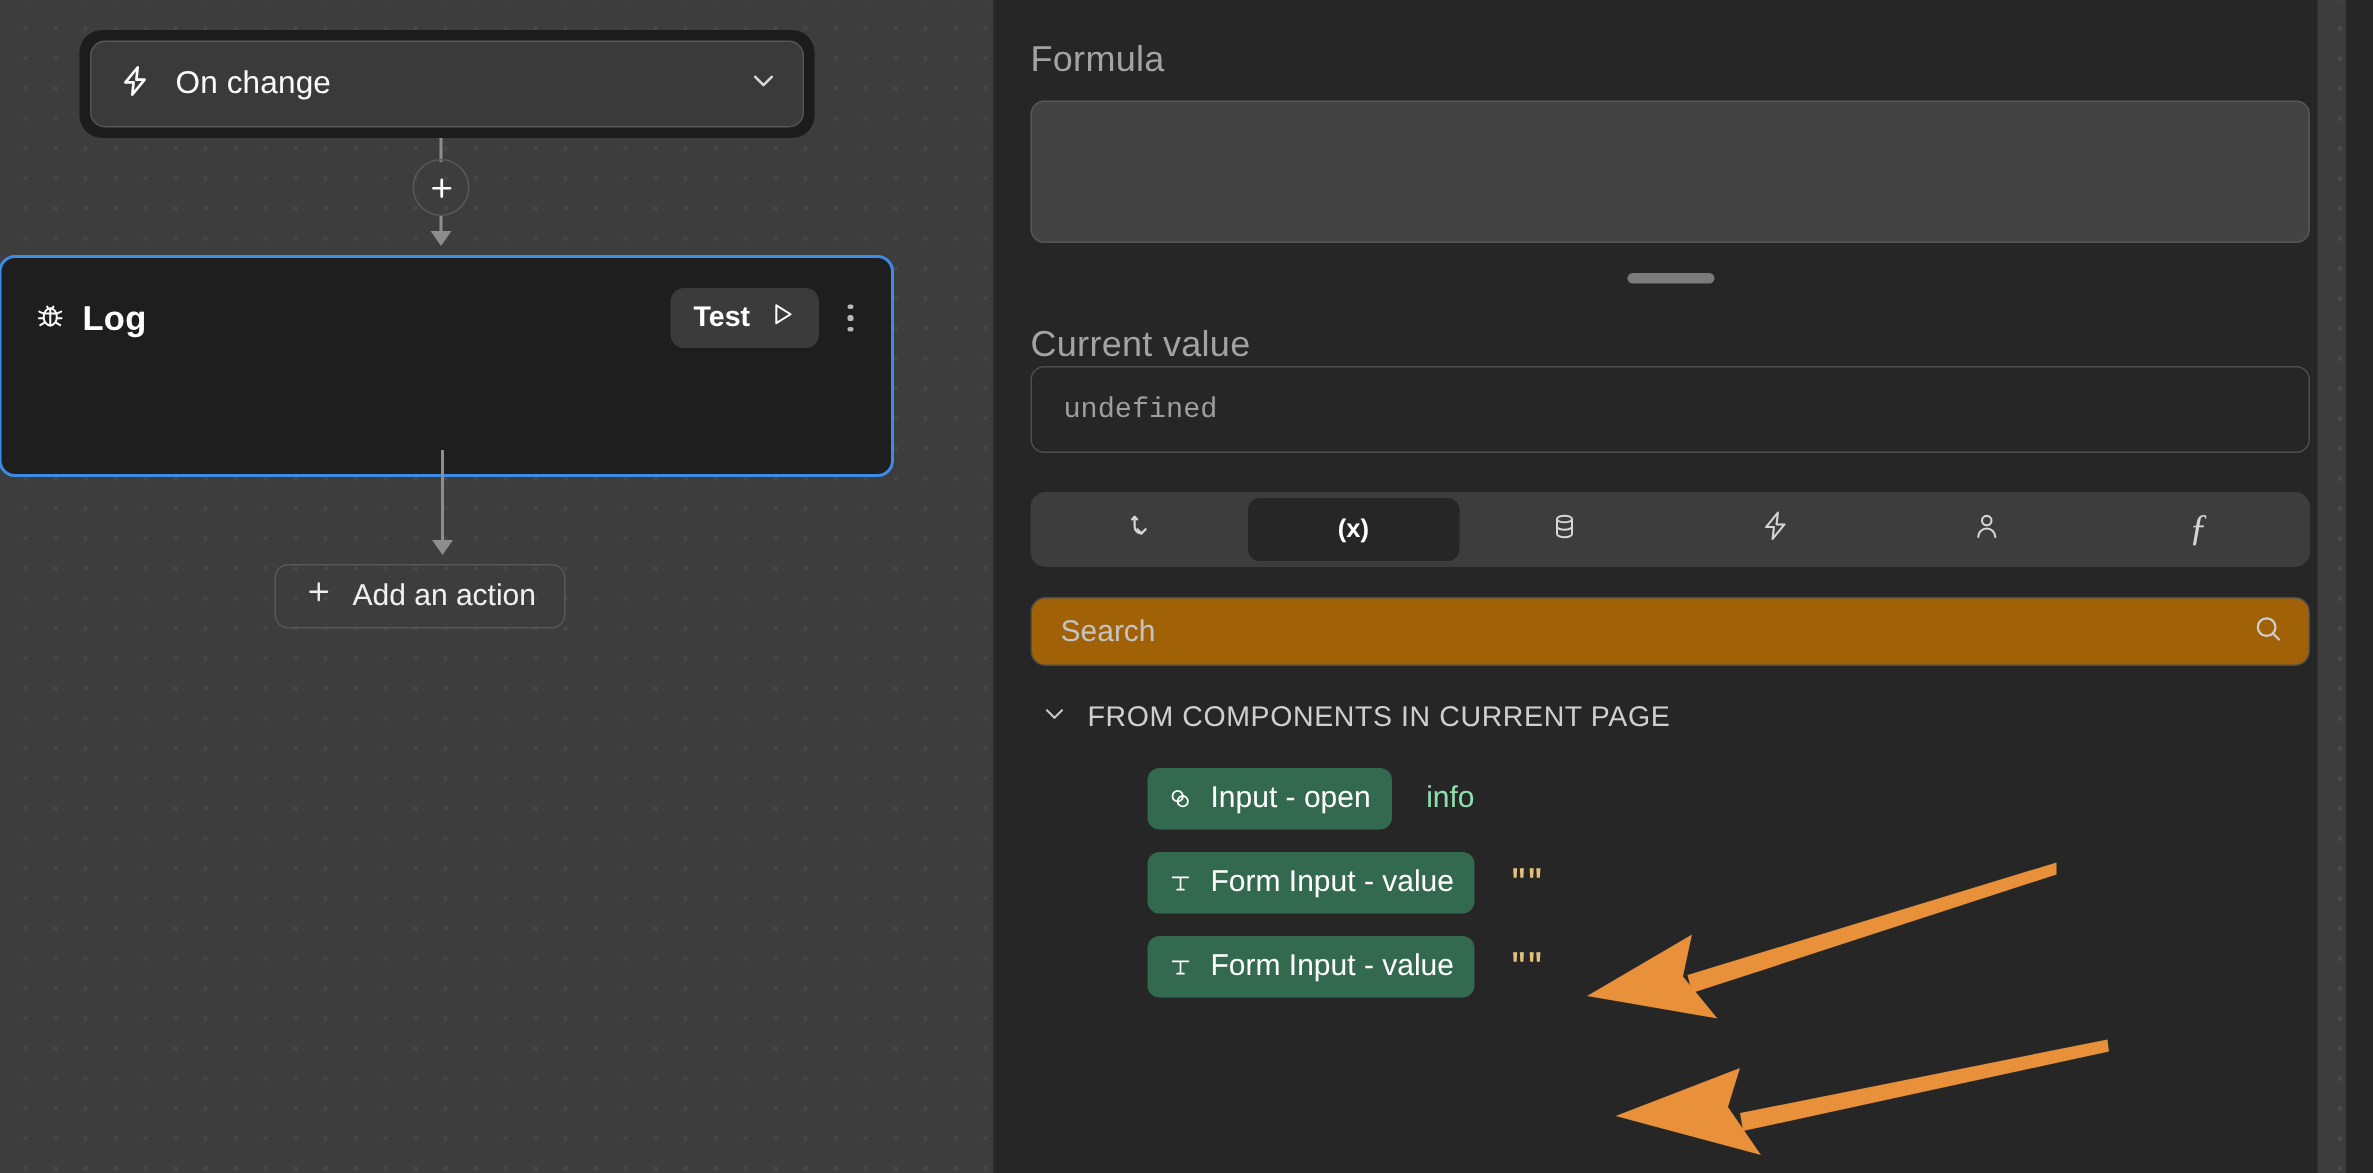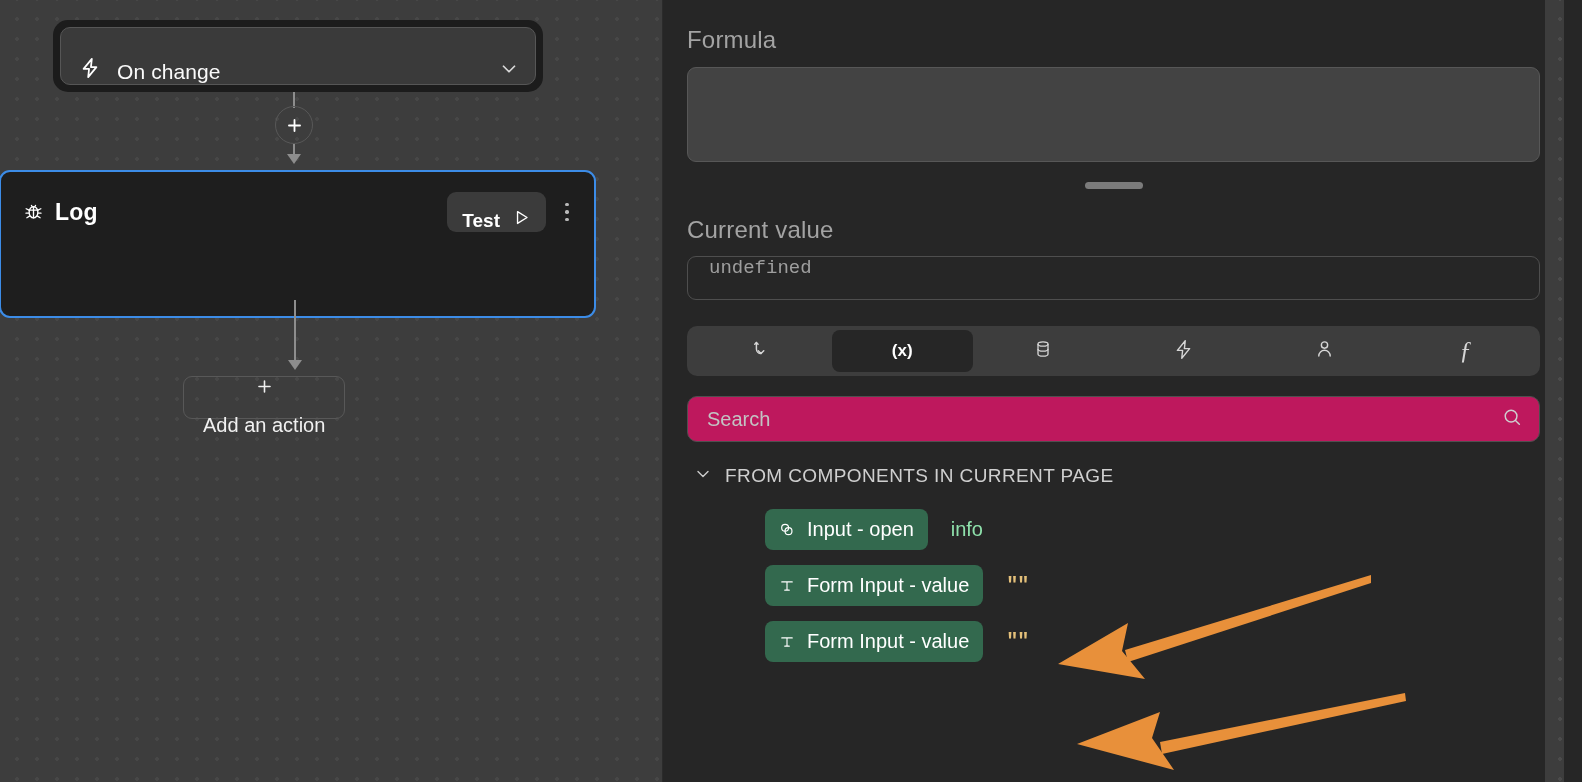--- a/index.html
+++ b/index.html
@@ -31,21 +31,21 @@
     width:490px; height:72px;
     background:#1c1c1c;
     border-radius:15px;
     padding:7px;
   }
   .trigger {
     width:100%; height:100%;
     background:#3a3a3a;
     border:1px solid #565656;
     border-radius:10px;
-    display:flex; align-items:flex-end;
+    display:flex; align-items:center;
     padding:0 15px 0 18px;
     gap:16px;
   }
   .trigger .lbl { font-size:21px; color:#fafafa; letter-spacing:.1px; }
   .trigger .chev { margin-left:auto; }
 
   
   .conn-line {
     position:absolute; background:#8d8d8d; width:1.6px;
   }
@@ -70,37 +70,36 @@
     border:2px solid #3c8ce7;
     border-radius:11px;
     padding:20px 16px 0 22px;
   }
   .log-head { display:flex; align-items:center; }
   .log-title { font-size:23px; font-weight:bold; color:#fff; margin-left:11px; letter-spacing:.2px;}
   .log-actions { margin-left:auto; display:flex; align-items:center; gap:10px; }
   .test-btn {
     background:#3b3b3b; border-radius:9px;
     height:40px; padding:0 15px;
-    display:flex; align-items:flex-end; gap:12px;
+    display:flex; align-items:center; gap:12px;
     font-size:19px; font-weight:bold; color:#fff;
   }
   .kebab { width:22px; height:32px; display:flex; flex-direction:column;
            align-items:center; justify-content:center; gap:4px; }
   .kebab i { width:3.4px; height:3.4px; border-radius:50%; background:#b9b9b9; display:block; }
   .log-sub { font-size:19px; color:#ececec; margin-top:18px; }
 
   
   .add-action {
     position:absolute; left:183px; top:376px;
     height:43px; padding:0 19px;
     border:1px solid #585858; border-radius:9px;
     display:flex; align-items:center; gap:13px;
     font-size:20px; color:#f0f0f0;
     background:transparent;
-    flex-direction:column;
   }
 
   
   .panel {
     position:relative;
     width:901px; height:782px; flex:0 0 901px;
     background:#262626;
     padding:26px 24px 0 24px;
     overflow:hidden;
   }
@@ -110,23 +109,23 @@
     height:95px;
     background:#434343;
     border:1px solid #575757;
     border-radius:9px;
   }
   .drag-handle-row { display:flex; justify-content:center; margin-top:20px; }
   .drag-handle { width:58px; height:7px; border-radius:4px; background:#7b7b7b; }
 
   .cv-label { margin-top:27px; }
   .cv-box {
-    margin-top:12px; height:44px;
+    margin-top:0; height:58px;
     border:1px solid #4e4e4e; border-radius:9px;
-    display:flex; align-items:flex-start; padding-left:21px;
+    display:flex; align-items:center; padding-left:21px;
     background:transparent;
   }
   .cv-val { font-family:"Liberation Mono", monospace; font-size:19px; color:#9e9e9e; }
 
   
   .tabbar {
     margin-top:26px; height:50px;
     background:#3d3d3d; border-radius:10px;
     display:flex; align-items:center; padding:4px;
   }
@@ -135,21 +134,21 @@
     display:flex; align-items:center; justify-content:center;
     color:#d6d6d6;
   }
   .tab.active { background:#262626; }
   .tab .fx { font-size:17px; font-weight:bold; color:#fff; }
   .tab .fn { font-size:25px; font-style:italic; font-family:"Liberation Serif", serif; color:#d6d6d6; }
 
   
   .search {
     margin-top:20px; height:46px;
-    background:#be185d; border:1px solid #4f4f4f; border-radius:10px;
+    background:#a16207; border:1px solid #4f4f4f; border-radius:10px;
     display:flex; align-items:center; padding:0 16px 0 19px;
   }
   .search input {
     flex:1; background:transparent; border:none; outline:none;
     font-family:"Liberation Sans", sans-serif; font-size:20px; color:#e0e0e0;
   }
   .search input::placeholder { color:#c3c3c3; }
 
   
   .tree { margin-top:22px; }

